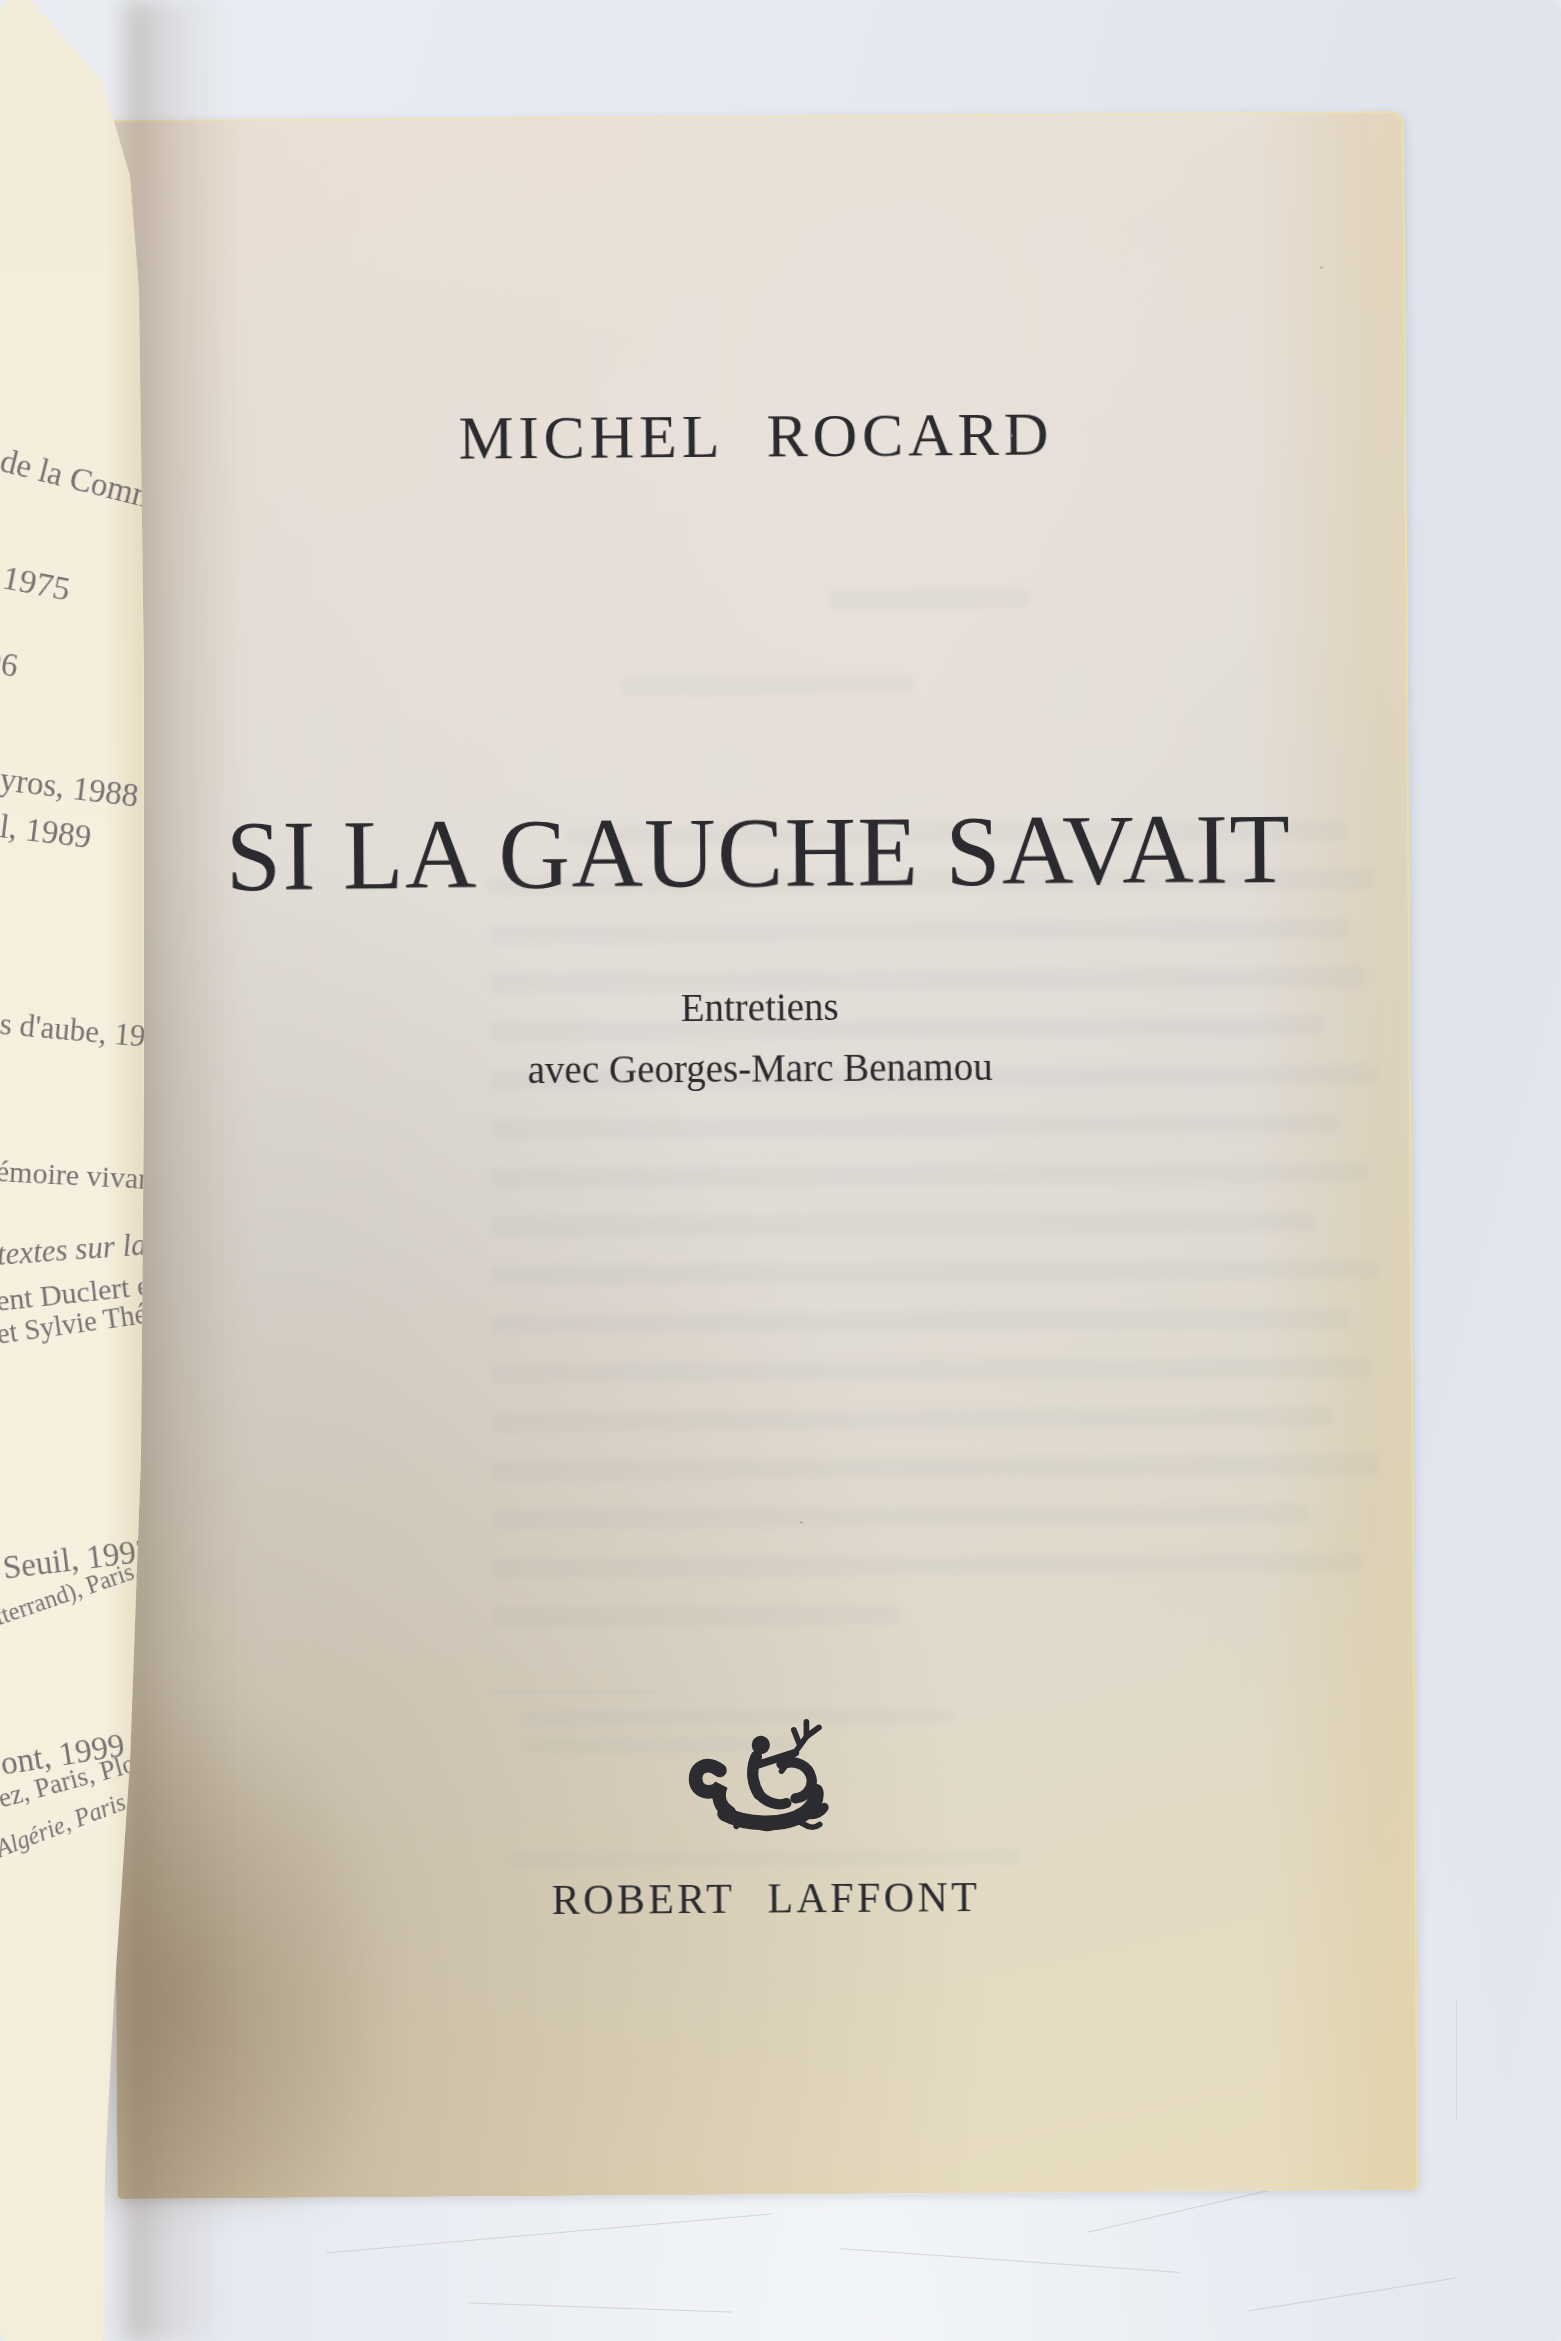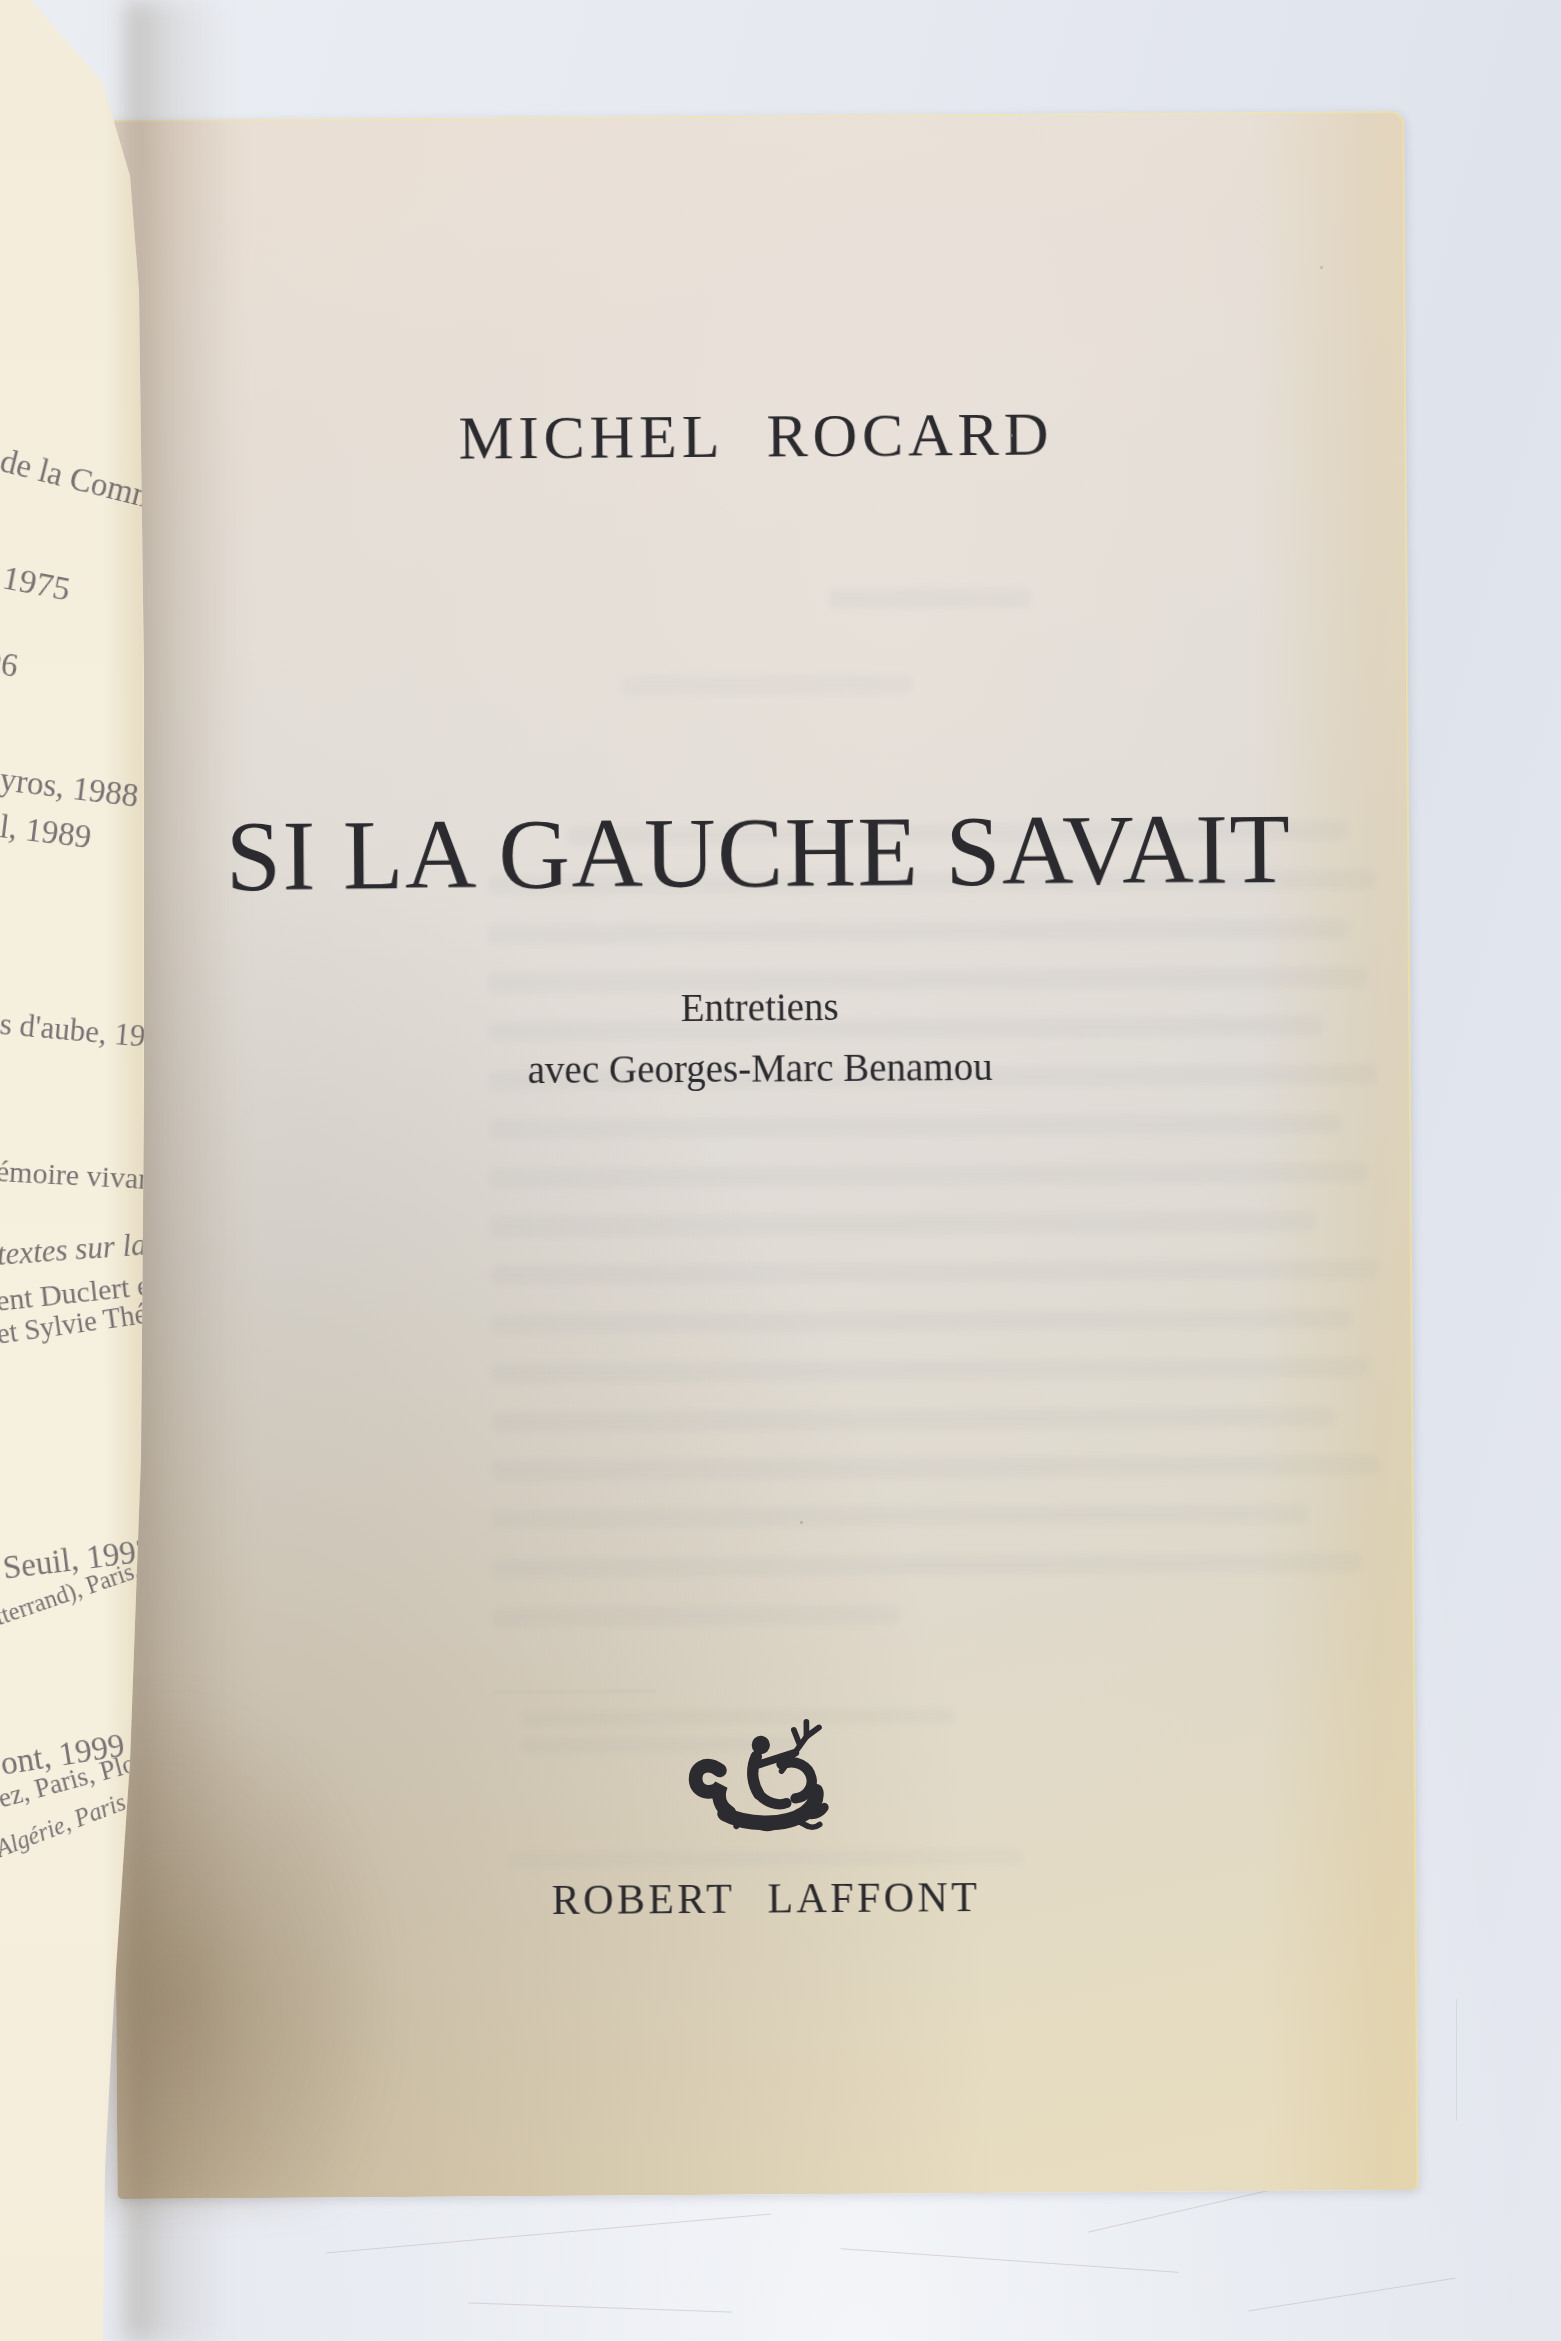--- a/index.html
+++ b/index.html
@@ -2,20 +2,21 @@
 <html style="font-size:11px"><head>
 <meta charset="utf-8">
 <style>
   html,body{margin:0;padding:0;background:#e7eaf0;}
   .scene{
     position:relative;width:1561px;height:2342px;overflow:hidden;
     background:
       radial-gradient(ellipse at 55% 104%, rgba(246,248,250,.9), rgba(246,248,250,0) 55%),
       linear-gradient(105deg,#eaedf2 0%,#e6e9f0 40%,#dfe3ec 72%,#e5e8ef 100%);
     font-family:"Liberation Serif","DejaVu Serif",serif;
+    border-radius:12px;
   }
   
   .scratch{position:absolute;height:1.4px;background:rgba(197,184,190,.55);filter:blur(0.4px);border-radius:1.4px;}
   .s1{left:325px;top:2233px;width:447px;transform:rotate(-5deg);}
   .s2{left:840px;top:2260px;width:339px;transform:rotate(4deg);}
   .s3{left:1084px;top:2199px;width:291px;transform:rotate(-13deg);}
   .s4{left:1456px;top:1999px;width:1.4px;height:122px;opacity:.7;}
   .s5{left:468px;top:2307px;width:264px;transform:rotate(2deg);}
   .s6{left:1247px;top:2294px;width:210px;transform:rotate(-9deg);}
 

